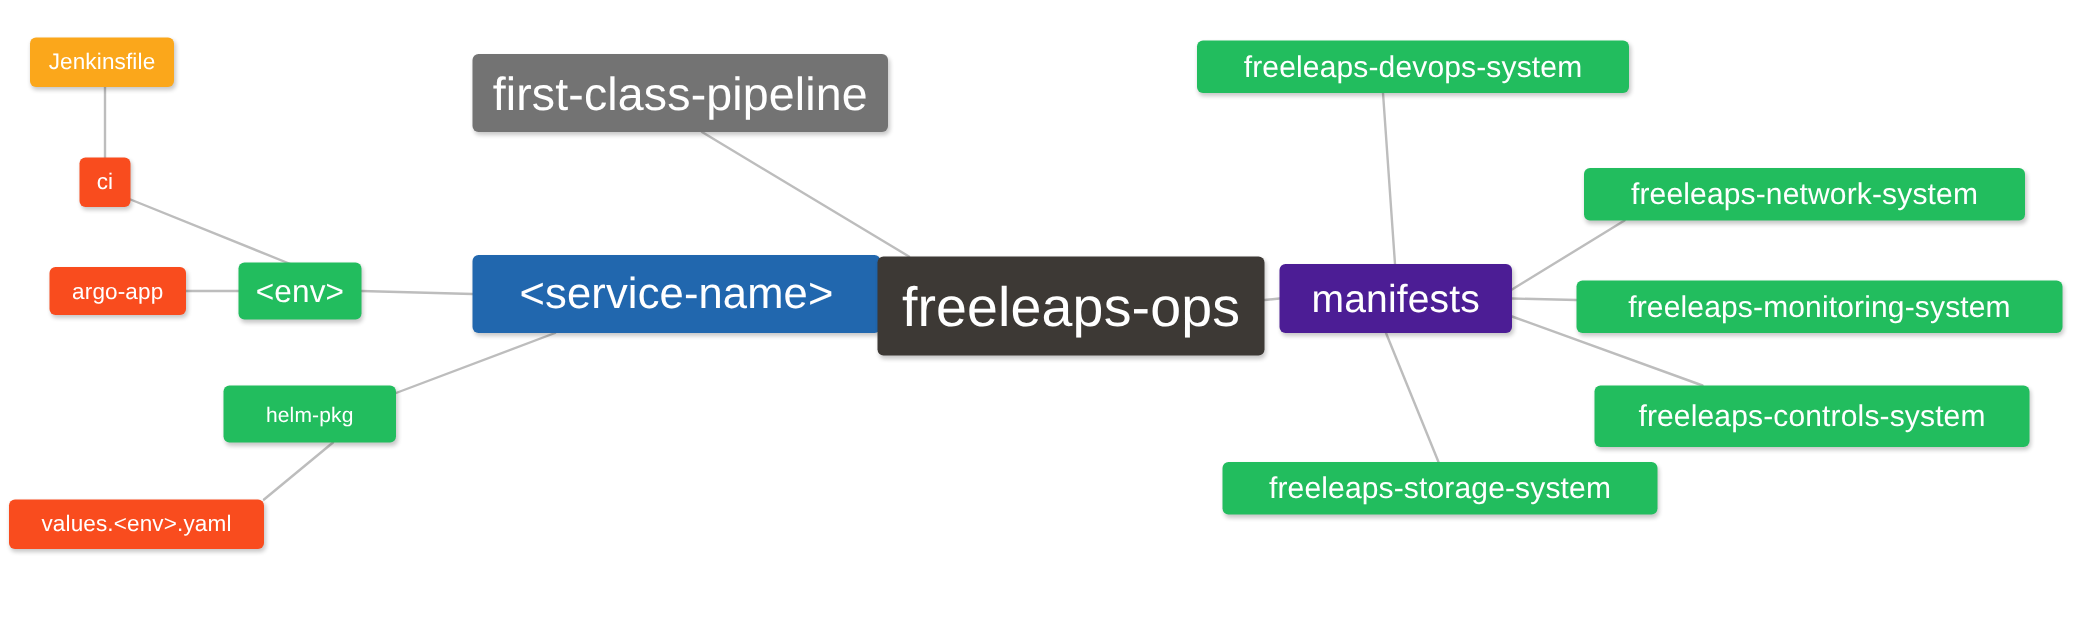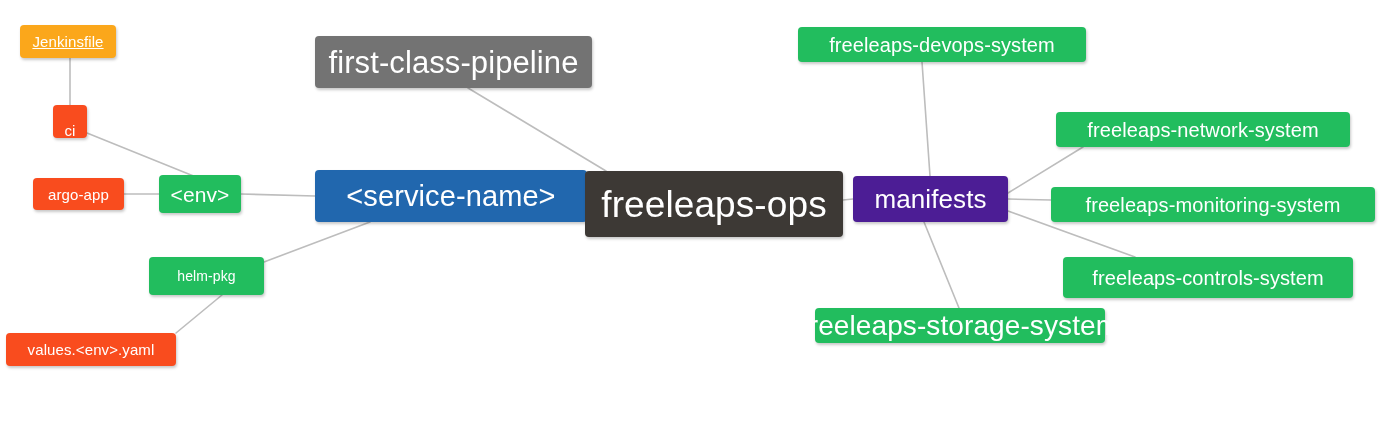--- a/index.html
+++ b/index.html
@@ -44,24 +44,24 @@
       <line x1="176" y1="333" x2="222" y2="295" stroke="#bdbdbd" stroke-width="1.6" stroke-linecap="round"></line>
       <line x1="587" y1="196" x2="585" y2="200" stroke="#bdbdbd" stroke-width="1.6" stroke-linecap="round"></line>
       <line x1="468" y1="88" x2="606" y2="171" stroke="#bdbdbd" stroke-width="1.6" stroke-linecap="round"></line>
       <line x1="843" y1="200" x2="853" y2="199" stroke="#bdbdbd" stroke-width="1.6" stroke-linecap="round"></line>
       <line x1="930" y1="176" x2="922" y2="62" stroke="#bdbdbd" stroke-width="1.6" stroke-linecap="round"></line>
       <line x1="1008" y1="193" x2="1083" y2="147" stroke="#bdbdbd" stroke-width="1.6" stroke-linecap="round"></line>
       <line x1="1008" y1="199" x2="1051" y2="200" stroke="#bdbdbd" stroke-width="1.6" stroke-linecap="round"></line>
       <line x1="1008" y1="211" x2="1135" y2="257" stroke="#bdbdbd" stroke-width="1.6" stroke-linecap="round"></line>
       <line x1="924" y1="222" x2="959" y2="308" stroke="#bdbdbd" stroke-width="1.6" stroke-linecap="round"></line>
     </svg>
-<div class="node" style="left: 20px; top: 25px; width: 96px; height: 33px; background: rgb(251, 167, 27); font-size: 15px; text-decoration: underline;">
+<div class="node" style="left: 20px; top: 25px; width: 96px; height: 33px; background: rgb(251, 167, 27); font-size: 15px;">
       <span>Jenkinsfile</span>
     </div>
-    <div class="node" style="left: 53px; top: 105px; width: 34px; height: 33px; background: rgb(249, 76, 30); font-size: 15px; align-items: flex-end;">
+    <div class="node" style="left: 53px; top: 105px; width: 34px; height: 33px; background: rgb(249, 76, 30); font-size: 15px;">
       <span>ci</span>
     </div>
     <div class="node" style="left: 33px; top: 178px; width: 91px; height: 32px; background: rgb(249, 76, 30); font-size: 15px; align-items: center;">
       <span>argo-app</span>
     </div>
     <div class="node" style="left: 159px; top: 175px; width: 82px; height: 38px; background: rgb(34, 189, 94); font-size: 21px;">
       <span>&lt;env&gt;</span>
     </div>
     <div class="node" style="left: 149px; top: 257px; width: 115px; height: 38px; background: rgb(34, 189, 94); font-size: 14px;">
       <span>helm-pkg</span>
@@ -86,16 +86,16 @@
     </div>
     <div class="node" style="left: 1056px; top: 112px; width: 294px; height: 35px; background: rgb(34, 189, 94); font-size: 20px;">
       <span>freeleaps-network-system</span>
     </div>
     <div class="node" style="left: 1051px; top: 187px; width: 324px; height: 35px; background: rgb(34, 189, 94); font-size: 20px;">
       <span>freeleaps-monitoring-system</span>
     </div>
     <div class="node" style="left: 1063px; top: 257px; width: 290px; height: 41px; background: rgb(34, 189, 94); font-size: 20px;">
       <span>freeleaps-controls-system</span>
     </div>
-    <div class="node" style="left: 815px; top: 308px; width: 290px; height: 35px; background: rgb(34, 189, 94); font-size: 28px;">
+    <div class="node" style="left: 815px; top: 308px; width: 290px; height: 35px; background: rgb(34, 189, 94); font-size: 20px;">
       <span>freeleaps-storage-system</span>
     </div>
   </div>
 
 </body></html>

